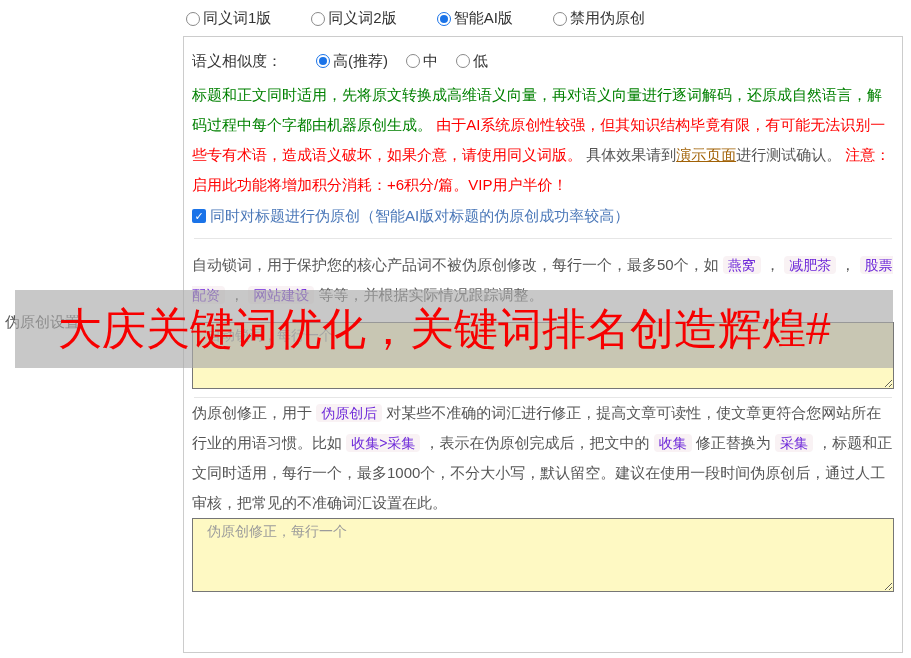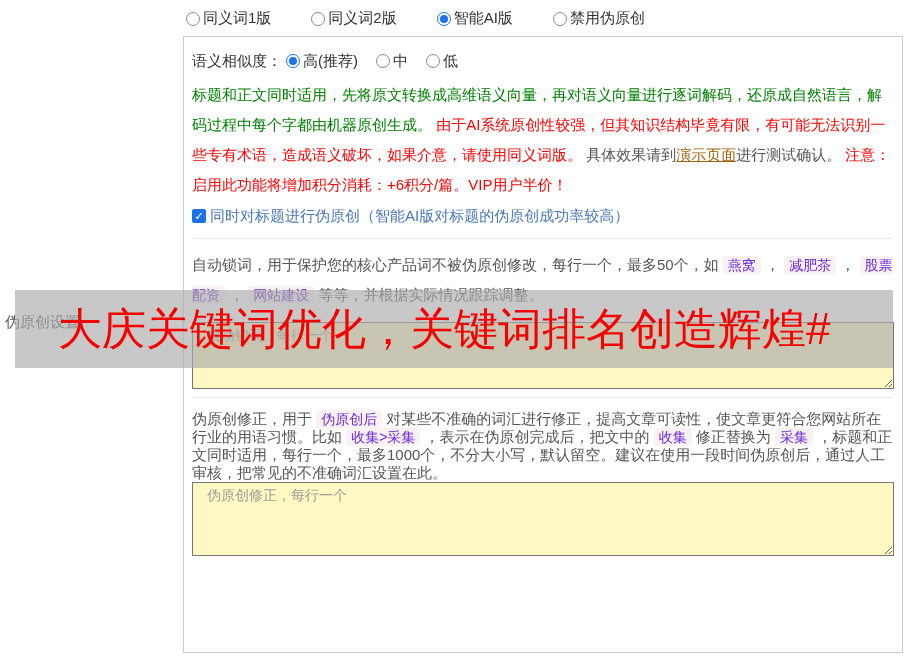--- a/index.html
+++ b/index.html
@@ -10,35 +10,35 @@
     font-size:15px;
   }
   
   .top-radios{position:absolute;left:186px;top:9px;display:flex;gap:40px;align-items:center}
   .opt{display:inline-flex;align-items:center;gap:3px;color:#333;cursor:default;white-space:nowrap}
   .radio{width:14px;height:14px;border:1px solid #8a8a8a;border-radius:50%;display:inline-block;position:relative;background:#fff;box-sizing:border-box;flex:0 0 auto}
   .radio.checked{border-color:#1a73e8}
   .radio.checked::after{content:'';position:absolute;left:2px;top:2px;right:2px;bottom:2px;border-radius:50%;background:#1a73e8}
   
   .panel{position:absolute;left:183px;top:36px;width:702px;height:597px;border:1px solid #ccc;padding:9px 8px;background:#fff}
-  .radio-row{display:flex;align-items:center;height:30px;gap:4px}
+  .radio-row{display:flex;align-items:center;height:30px;gap:34px}
   .radio-row .grp{display:flex;align-items:flex-end;gap:18px}
   .row-label{color:#333}
   .desc{line-height:30px;margin-top:4px}
   .seg-plain{color:#555}
   .seg-green{color:#008000}
   .seg-red{color:#ff0000}
   .seg-link{color:#a16207;text-decoration:underline;cursor:pointer}
   .seg-code{color:#6d28d9;background:#f9f2f4;border-radius:4px;padding:1px 5px;font-size:14px}
   .check-row{display:flex;align-items:center;height:28px;gap:4px;margin-top:2px}
   .checkbox{width:14px;height:14px;border-radius:2px;background:#1a73e8;display:inline-flex;align-items:center;justify-content:center;color:#fff;font-size:11px;line-height:1;flex:0 0 auto}
   .check-label{color:#4a77b8}
   hr.div{border:none;border-top:1px solid #e6e6e6;margin:8px 2px 0 2px}
   .lock-desc{line-height:30px;margin-top:11px}
-  .fix-desc{line-height:18px;margin-top:12px}
+  .fix-desc{line-height:30px;}
   textarea{
     display:block;box-sizing:border-box;width:100%;margin:12px 0 0 0;
     border:1px solid #767676;background:#fef9c3;color:#333;
     font-family:"Liberation Sans","DejaVu Sans",sans-serif;font-size:14px;
     padding:4px 14px;resize:both;
   }
   textarea::placeholder{color:#9b9b9b}
   #lock-textarea{height:67px}
   #fix-textarea{height:74px;margin-top:0}
   .hr2{margin-top:20px}

